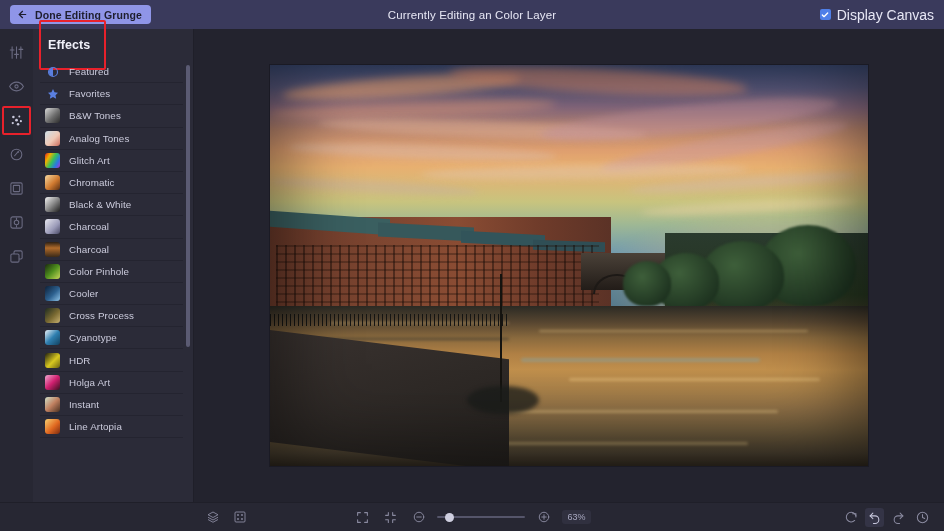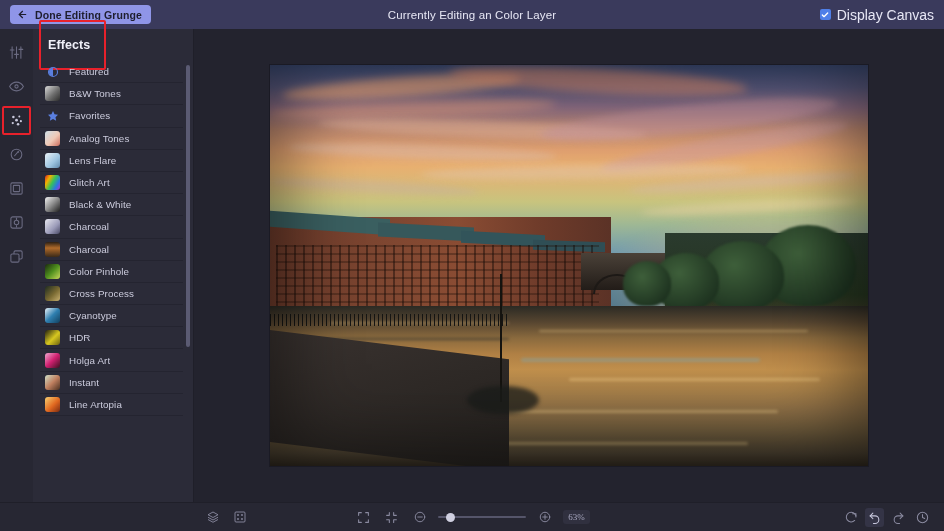--- a/index.html
+++ b/index.html
@@ -254,21 +254,21 @@
     width: 19px; height: 19px;
     display: flex; align-items: center; justify-content: center;
     color: #8a8aa0; cursor: pointer; border-radius: 3px;
   }
   .bb-icon.active { background: #343446; color: #c8c8dd; }
   .bb-center {
     position: absolute; left: 0; right: 0;
     display: flex; align-items: center; justify-content: center;
     gap: 9px; pointer-events: none;
   }
-  .bb-center > * { pointer-events: auto; font-family: Liberation Serif, serif; }
+  .bb-center > * { pointer-events: auto; }
   .zoom-slider {
     width: 88px; height: 12px; position: relative; cursor: pointer;
     display: flex; align-items: center;
   }
   .zoom-track { width: 100%; height: 1.5px; background: #55556a; border-radius: 2px; }
   .zoom-handle {
     position: absolute; left: 14%; top: 50%;
     width: 9px; height: 9px; margin-left: -4.5px; margin-top: -4.5px;
     border-radius: 50%; background: #cfcfe0;
   }
@@ -401,58 +401,62 @@
             <div class="eff-item">
               <span class="ico-circle">
                 <svg width="12" height="12" viewBox="0 0 24 24" fill="none" stroke="currentColor" stroke-width="2.2">
                   <circle cx="12" cy="12" r="9"></circle>
                   <path d="M12 4a8 8 0 0 0 0 16" fill="currentColor" stroke="none"></path>
                 </svg>
               </span>
               <span class="eff-label">Featured</span>
             </div>
             <div class="eff-item">
-              <span class="eff-thumb" style="background: linear-gradient(135deg, rgb(217, 217, 217), rgb(110, 110, 110) 55%, rgb(43, 43, 43));"></span>
-              <span class="eff-label">B&amp;W Tones</span>
-            </div>
-            <div class="eff-item">
               <span class="ico-circle">
                 <svg width="12" height="12" viewBox="0 0 24 24" fill="currentColor">
                   <polygon points="12 2 15.1 8.6 22 9.5 17 14.4 18.3 21.5 12 18.1 5.7 21.5 7 14.4 2 9.5 8.9 8.6 12 2"></polygon>
                 </svg>
               </span>
               <span class="eff-label">Favorites</span>
             </div>
             <div class="eff-item">
+              <span class="eff-thumb" style="background: linear-gradient(135deg, rgb(217, 217, 217), rgb(110, 110, 110) 55%, rgb(43, 43, 43));"></span>
+              <span class="eff-label">B&amp;W Tones</span>
+            </div>
+            <div class="eff-item">
               <span class="eff-thumb" style="background: linear-gradient(135deg, rgb(207, 224, 232), rgb(240, 201, 182) 55%, rgb(201, 106, 90));"></span>
               <span class="eff-label">Analog Tones</span>
             </div>
             <div class="eff-item">
-              <span class="eff-thumb" style="background: linear-gradient(135deg, rgb(234, 242, 248), rgb(156, 196, 224) 60%, rgb(95, 136, 171));"></span>
-              <span class="eff-label">Lens Flare</span>
-            </div>
-            <div class="eff-item">
               <span class="eff-thumb" style="background: linear-gradient(120deg, rgb(224, 32, 32), rgb(240, 176, 0) 25%, rgb(54, 193, 90) 50%, rgb(42, 120, 224) 75%, rgb(176, 48, 208));"></span>
               <span class="eff-label">Glitch Art</span>
             </div>
             <div class="eff-item">
+              <span class="eff-thumb" style="background: linear-gradient(135deg, rgb(247, 217, 160), rgb(208, 122, 48) 55%, rgb(90, 47, 18));"></span>
+              <span class="eff-label">Chromatic</span>
+            </div>
+            <div class="eff-item">
               <span class="eff-thumb" style="background: linear-gradient(135deg, rgb(242, 242, 242), rgb(138, 138, 138) 50%, rgb(28, 28, 28));"></span>
               <span class="eff-label">Black &amp; White</span>
             </div>
             <div class="eff-item">
               <span class="eff-thumb" style="background: linear-gradient(135deg, rgb(232, 232, 240), rgb(154, 154, 184) 60%, rgb(74, 74, 102));"></span>
               <span class="eff-label">Charcoal</span>
             </div>
             <div class="eff-item">
               <span class="eff-thumb" style="background: linear-gradient(rgb(43, 31, 20), rgb(176, 106, 42) 40%, rgb(59, 42, 24));"></span>
               <span class="eff-label">Charcoal</span>
             </div>
             <div class="eff-item">
               <span class="eff-thumb" style="background: linear-gradient(135deg, rgb(26, 42, 14), rgb(79, 143, 30) 50%, rgb(200, 216, 90));"></span>
               <span class="eff-label">Color Pinhole</span>
+            </div>
+            <div class="eff-item">
+              <span class="eff-thumb" style="background: linear-gradient(135deg, rgb(13, 32, 56), rgb(45, 97, 144) 55%, rgb(143, 196, 232));"></span>
+              <span class="eff-label">Cooler</span>
             </div>
             <div class="eff-item">
               <span class="eff-thumb" style="background: linear-gradient(135deg, rgb(30, 43, 32), rgb(122, 106, 50) 55%, rgb(200, 176, 112));"></span>
               <span class="eff-label">Cross Process</span>
             </div>
             <div class="eff-item">
               <span class="eff-thumb" style="background: linear-gradient(135deg, rgb(234, 242, 248), rgb(47, 127, 176) 50%, rgb(17, 64, 94));"></span>
               <span class="eff-label">Cyanotype</span>
             </div>
             <div class="eff-item">

